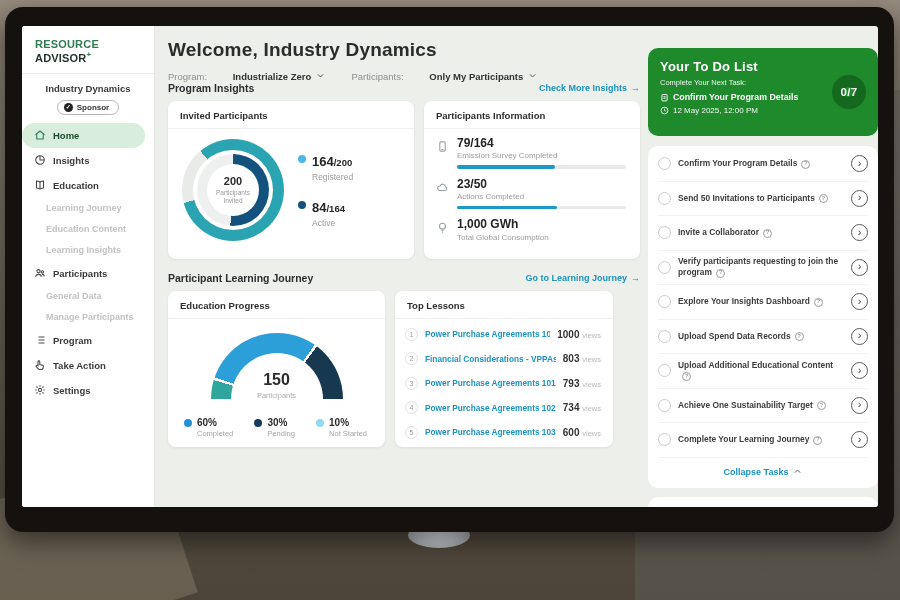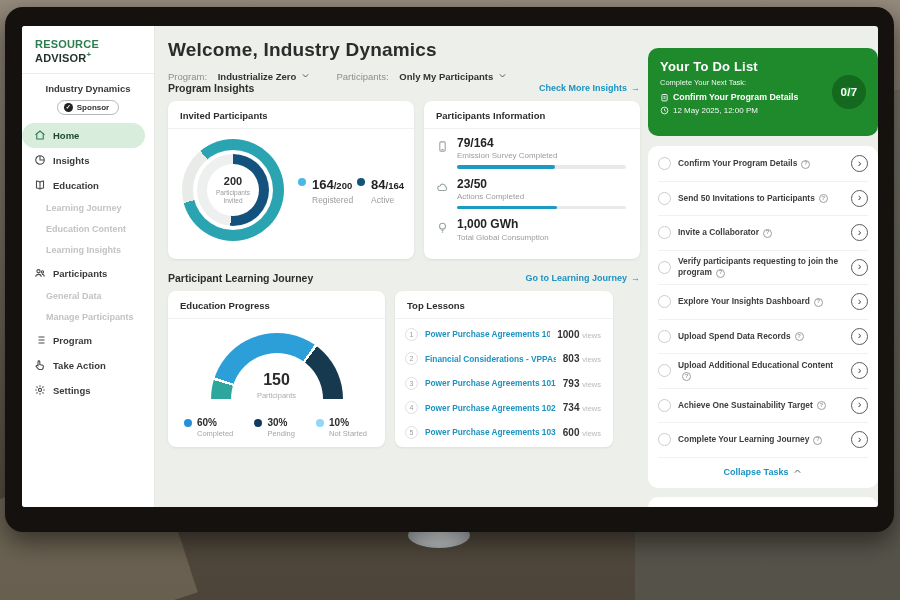--- a/index.html
+++ b/index.html
@@ -28,39 +28,39 @@
   .nav-item .nicon svg{width:12px;height:12px}
   .nav-item.active{background:#d8eddb;border-radius:13px;margin-right:9px;color:#1d4a2c}
   .nav-item.active .nicon{color:#2e7d4f}
   .nav-sub{height:21px;padding-left:24px;font-size:9px;font-weight:bold;color:#c3c3c3;display:flex;align-items:center;cursor:pointer}
 
   
   .main{flex:1;padding:0 8px 0 13px;overflow:hidden}
   h1{font-size:19px;font-weight:bold;color:#2b2b2b;margin-top:13px;letter-spacing:.2px}
   .filters{display:flex;align-items:center;gap:26px;margin-top:10px;font-size:9.5px}
   .flabel{color:#8f8f8f}
-  .fvalue{font-weight:bold;color:#323232;margin-left:8px;display:inline-flex;align-items:center;gap:5px;cursor:pointer}
+  .fvalue{font-weight:bold;color:#323232;margin-left:23px;display:inline-flex;align-items:center;gap:5px;cursor:pointer}
   .chev svg{width:9px;height:9px;color:#555}
   .sechead{display:flex;justify-content:space-between;align-items:center;}
   .sectitle{font-size:10.5px;font-weight:bold;color:#2e2e2e}
   .seclink{font-size:9px;font-weight:bold;color:#1b93c0;display:flex;align-items:center;gap:4px;cursor:pointer}
   .cards{display:flex;gap:10px;margin-top:7px}
   .card{background:#fff;border-radius:8px;box-shadow:0 1px 3px rgba(0,0,0,.07)}
   .card-title{font-size:9.5px;font-weight:bold;color:#2e2e2e;padding:9px 12px 7px;border-bottom:1px solid #f0f0f0}
 
   
   .card-ip{width:246px;height:158px}
   .ip-body{display:flex;align-items:center;padding:10px 8px 0 14px;gap:14px}
   .donut{position:relative;width:102px;height:102px;flex:none}
   .dring{position:absolute;border-radius:50%}
   .d1{inset:0}.d1h{inset:11px;background:#fff}
   .d2{inset:15px}.d2h{inset:25px;background:#fff;display:flex;flex-direction:column;align-items:center;justify-content:center;text-align:center}
   .dc-val{font-size:11px;font-weight:bold;color:#2b2b2b}
   .dc-lab{font-size:6.5px;color:#9a9a9a;line-height:1.25;margin-top:2px}
-  .ip-legend{display:flex;flex-direction:row;gap:4px}
+  .ip-legend{display:flex;flex-direction:column;gap:16px}
   .lrow{display:flex;align-items:flex-start;gap:6px}
   .dot{width:8px;height:8px;border-radius:50%;margin-top:3px;flex:none}
   .lval{font-size:13px;font-weight:bold;color:#242424;line-height:1}
   .lval .ltot{font-size:9.5px}
   .llab{font-size:8.5px;color:#9c9c9c;margin-top:2px}
 
   
   .card-pi{width:216px;height:158px}
   .pi-body{padding:8px 14px 0 12px}
   .pi-row{display:flex;gap:8px;margin-bottom:9px}

